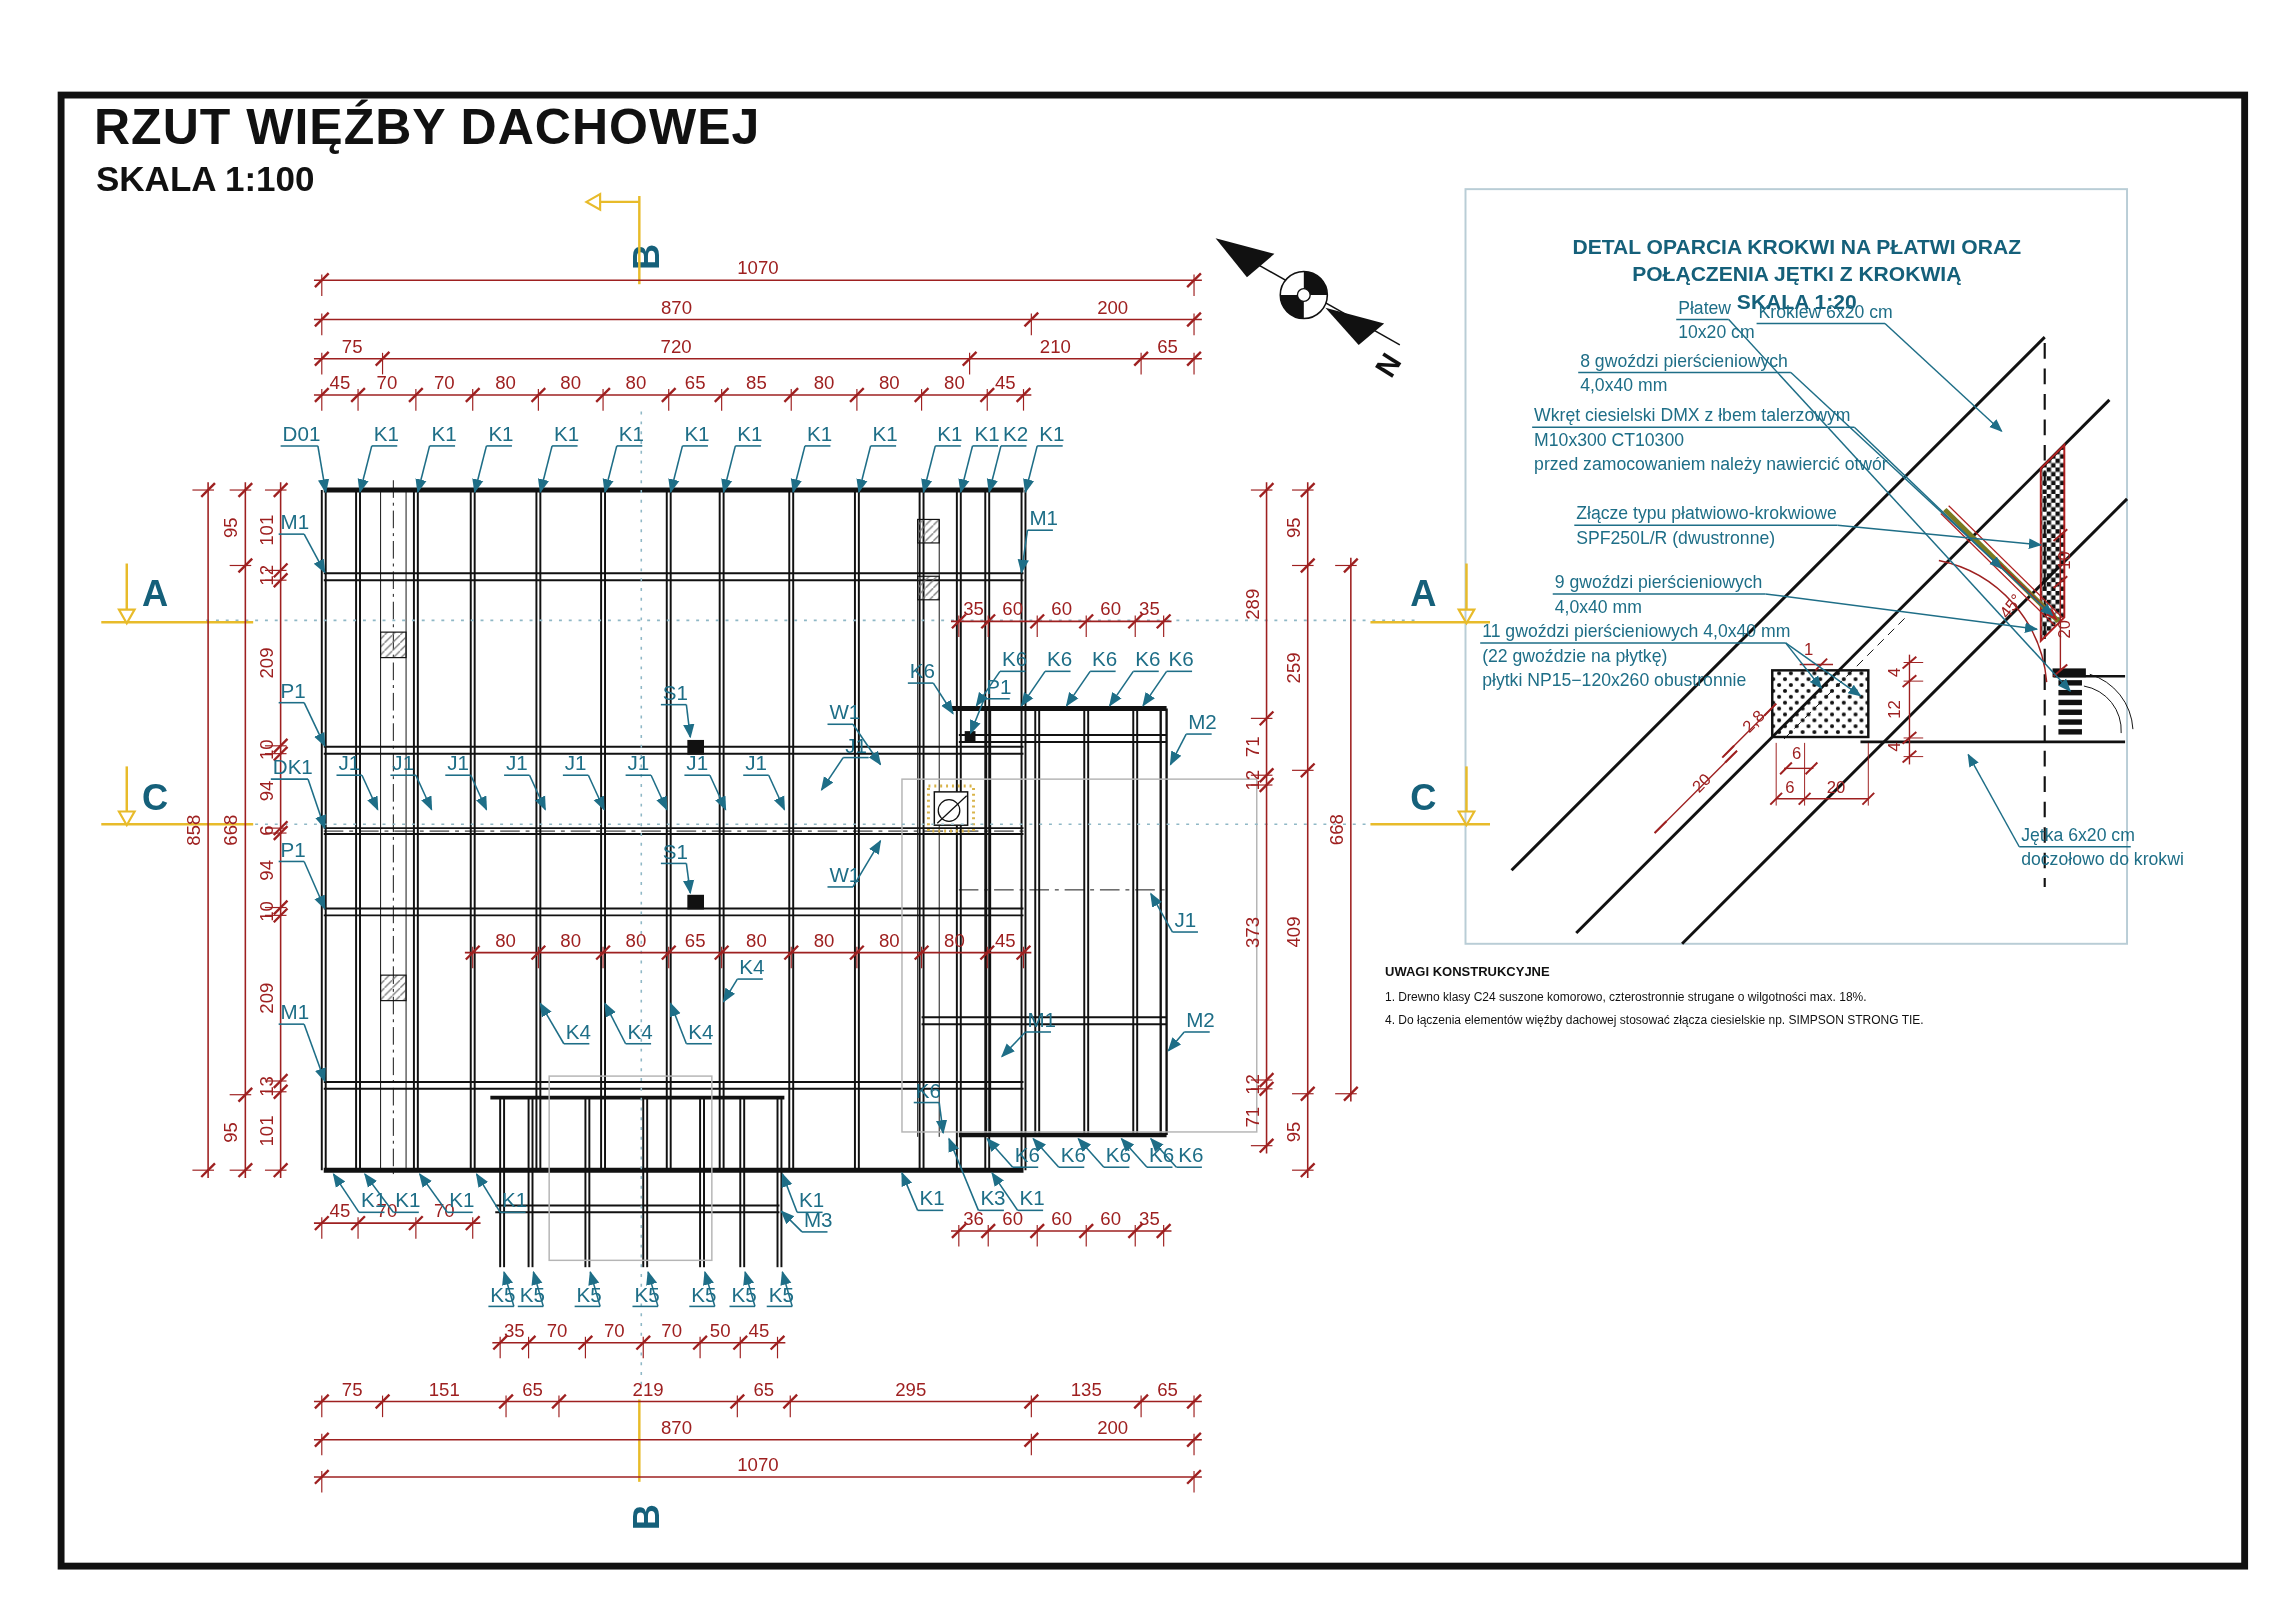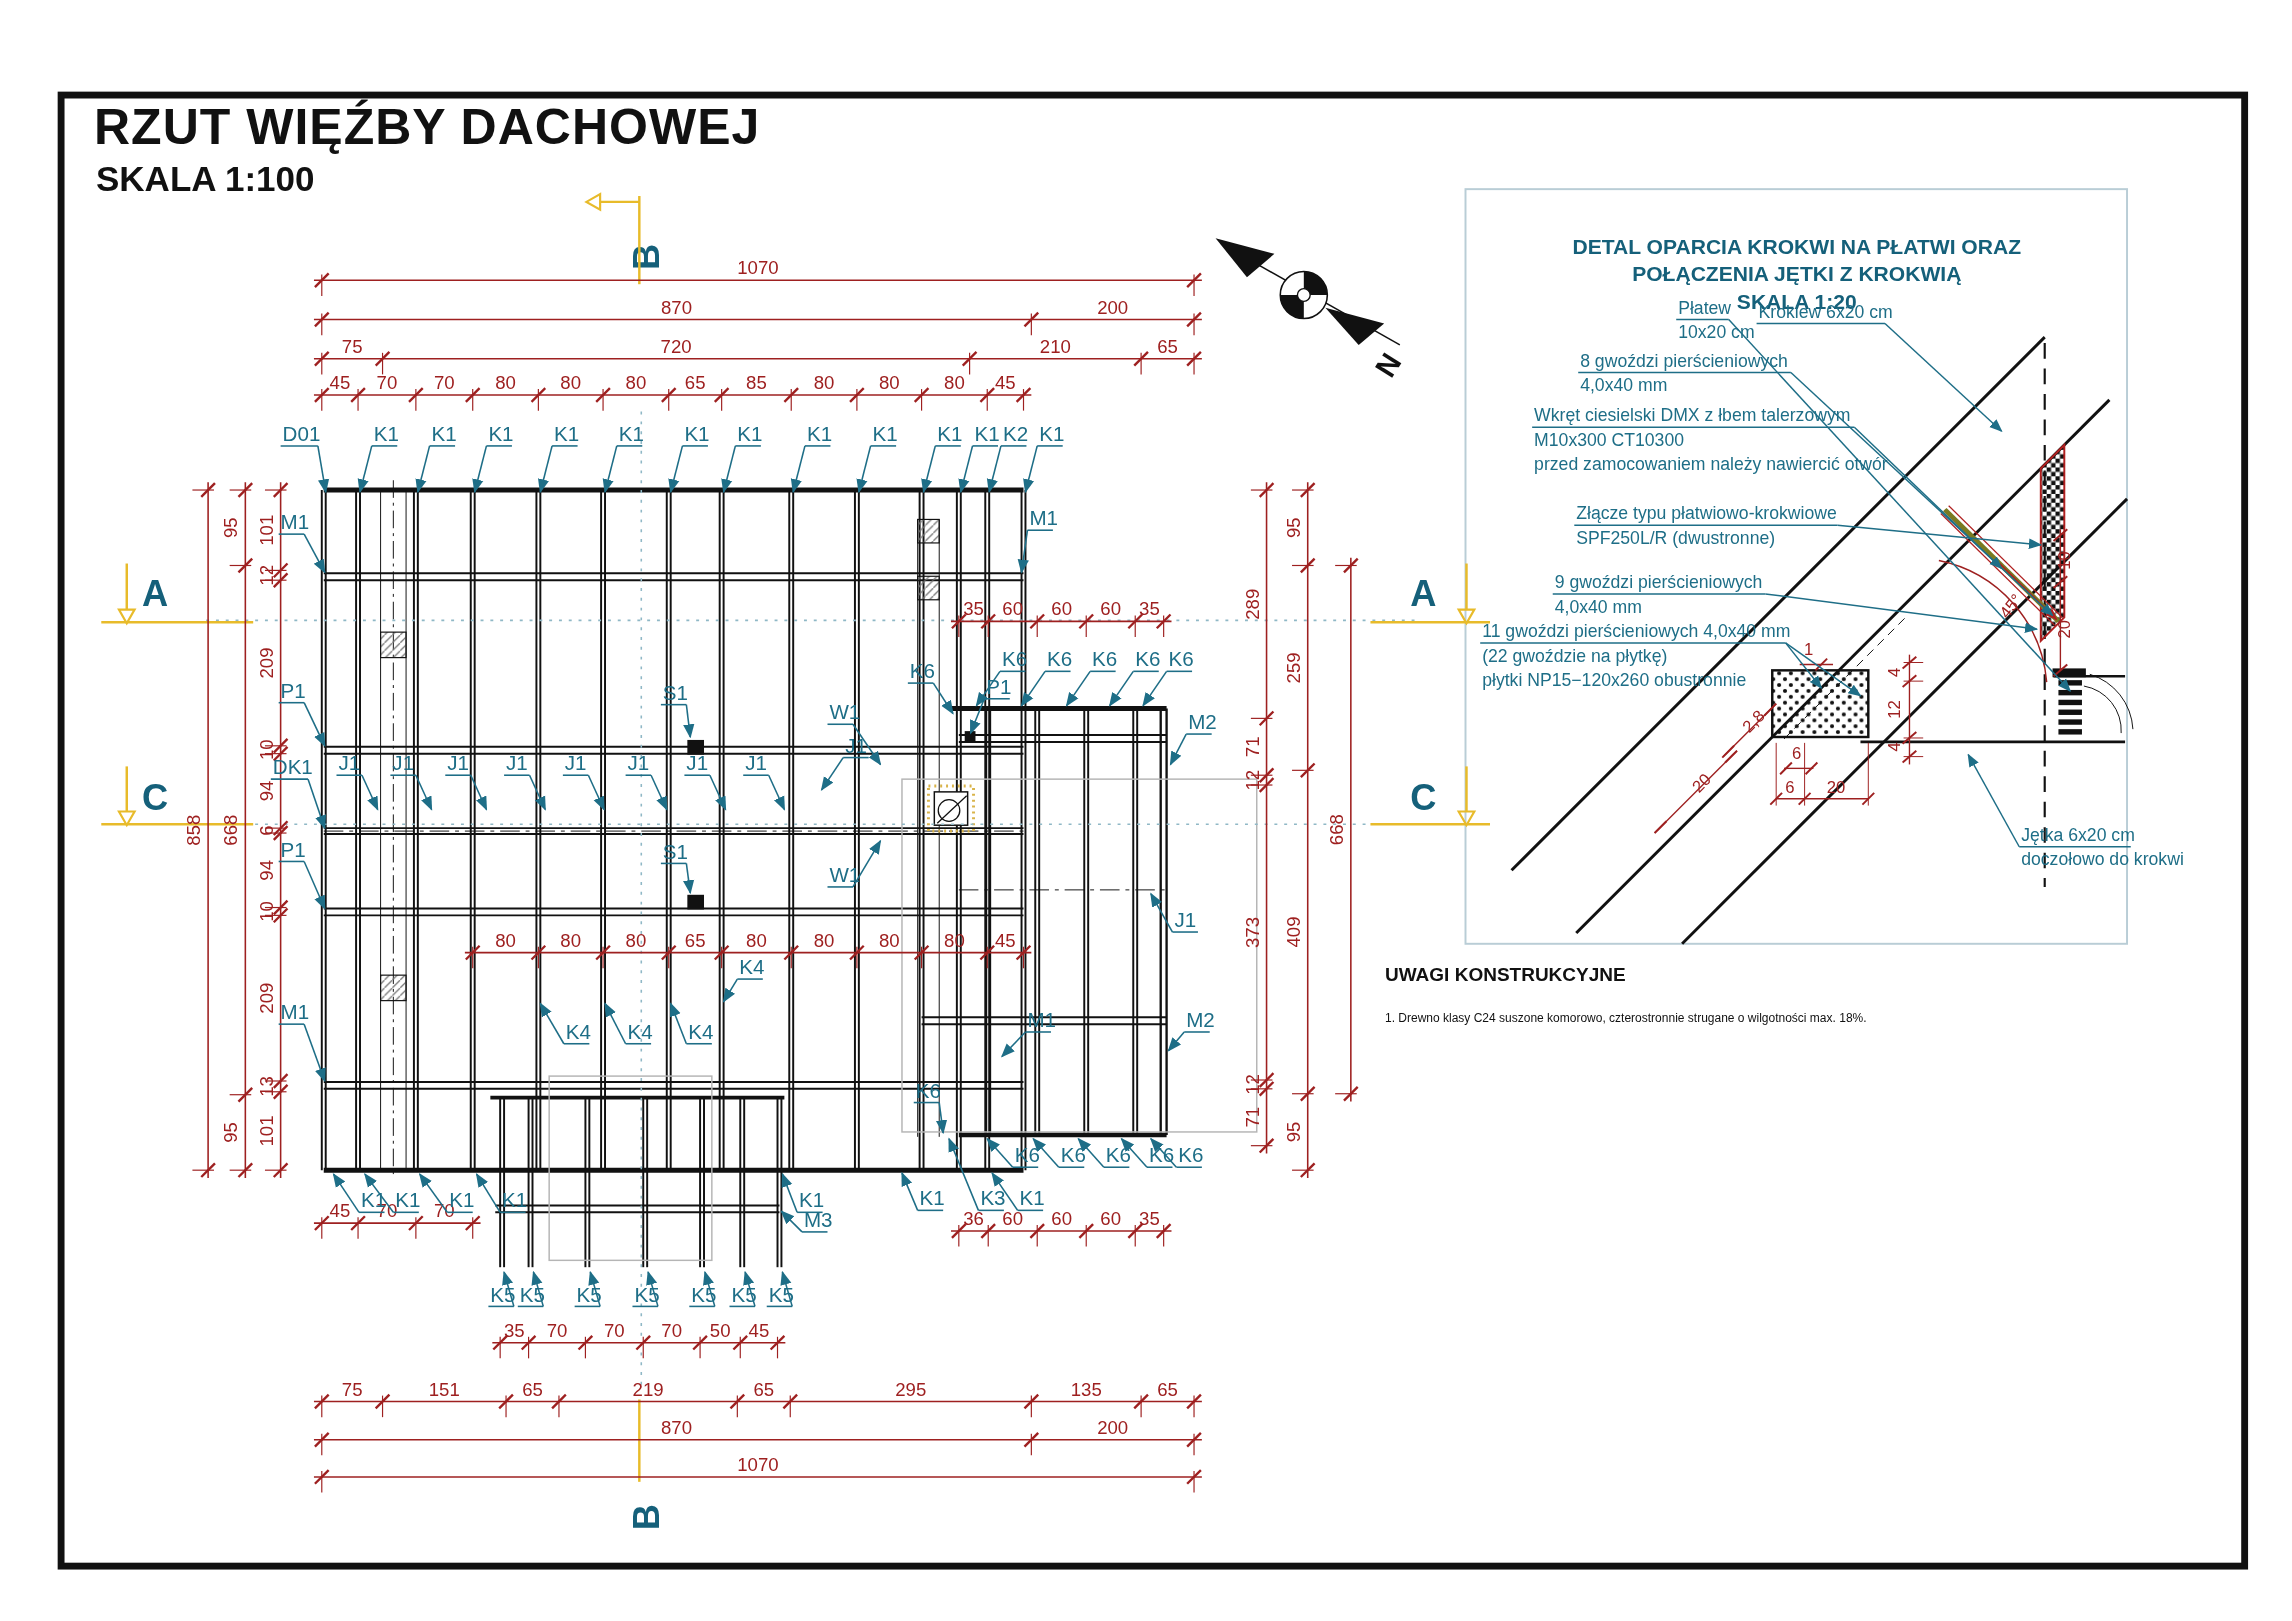--- a/index.html
+++ b/index.html
@@ -3,21 +3,21 @@
 <meta charset="utf-8">
 <style>
   html,body{margin:0;padding:0;background:#9a9a9a}
   .sheet{position:relative;width:2293px;height:1621px;background:#ffffff;overflow:hidden;
          font-family:"Liberation Sans",sans-serif}
   .sheet svg{position:absolute;left:0;top:0}
   .page-title{position:absolute;left:94px;top:98px;font-size:50px;font-weight:bold;
               letter-spacing:1px;color:#111;white-space:nowrap}
   .page-scale{position:absolute;left:96px;top:159px;font-size:35px;font-weight:bold;color:#111}
   .notes{position:absolute;left:1385px;top:964px;width:868px;color:#111}
-  .notes-heading{font-size:19px;font-weight:bold;margin:0 0 21px 0}
+  .notes-heading{font-size:13px;font-weight:bold;margin:0 0 7px 0}
   .note-item{font-size:12px;line-height:22.5px}
   text{font-family:"Liberation Sans",sans-serif}
   .dimt{fill:#9e2020;font-size:19px;text-anchor:middle}
   .lblt{fill:#1e6e87;font-size:21px}
   .annt{fill:#1e6e87;font-size:18px}
   .dett{fill:#15607a;font-size:21.5px;font-weight:bold;text-anchor:middle}
   .sec{fill:#15607a;font-size:37px;font-weight:bold;text-anchor:middle}
   .ddim{fill:#9e2020;font-size:17px;text-anchor:middle}
 </style>
 </head>
@@ -813,16 +813,17 @@
       </g>
   </svg>
 
   <div class="page-title">RZUT WIĘŹBY DACHOWEJ</div>
   <div class="page-scale">SKALA 1:100</div>
 
   <div class="notes">
     <div class="notes-heading">UWAGI KONSTRUKCYJNE</div>
     <div id="noteList">
         <div class="note-item">1. Drewno klasy C24 suszone komorowo, czterostronnie strugane o wilgotności max. 18%.</div>
+        <div class="note-item">4. Do łączenia elementów więźby dachowej stosować złącza ciesielskie np. SIMPSON STRONG TIE.</div>
       </div>
   </div>
 </div>
 
 
 </body></html>

